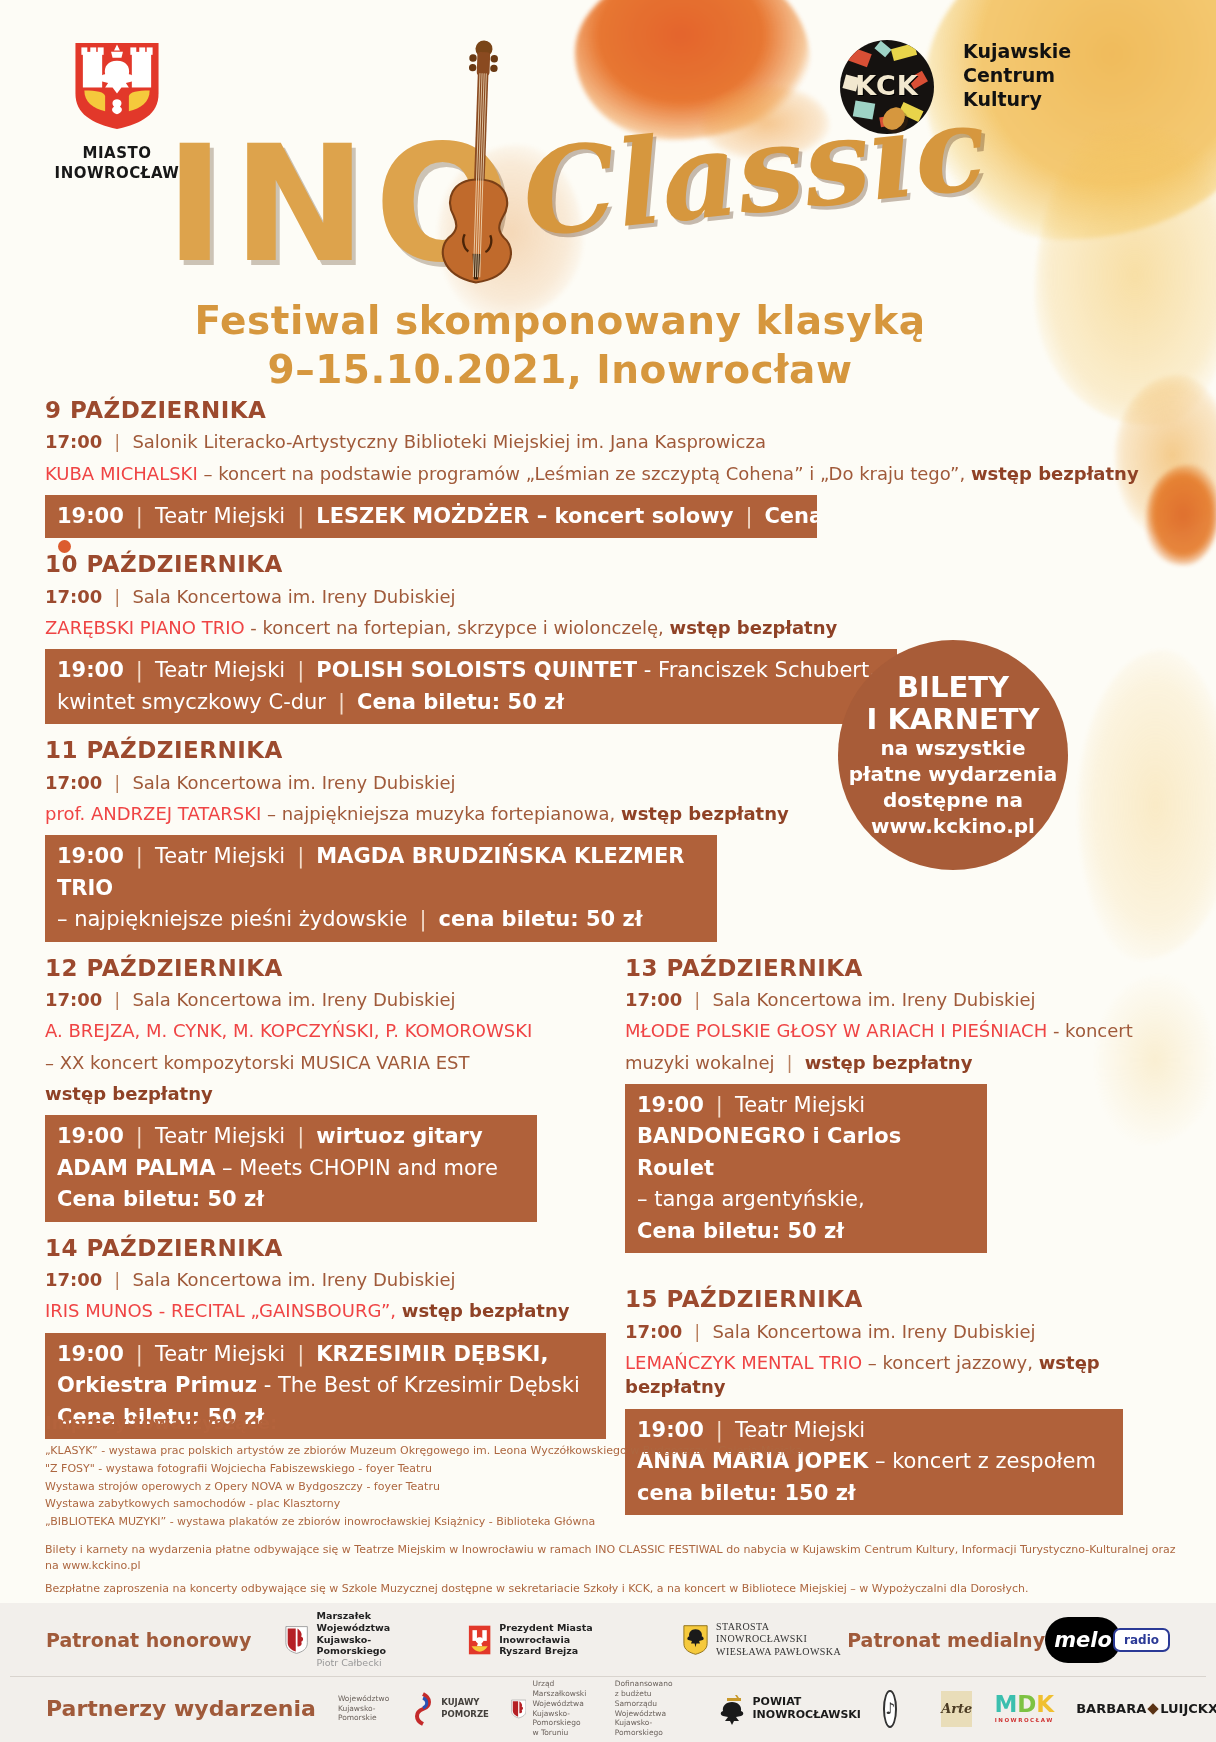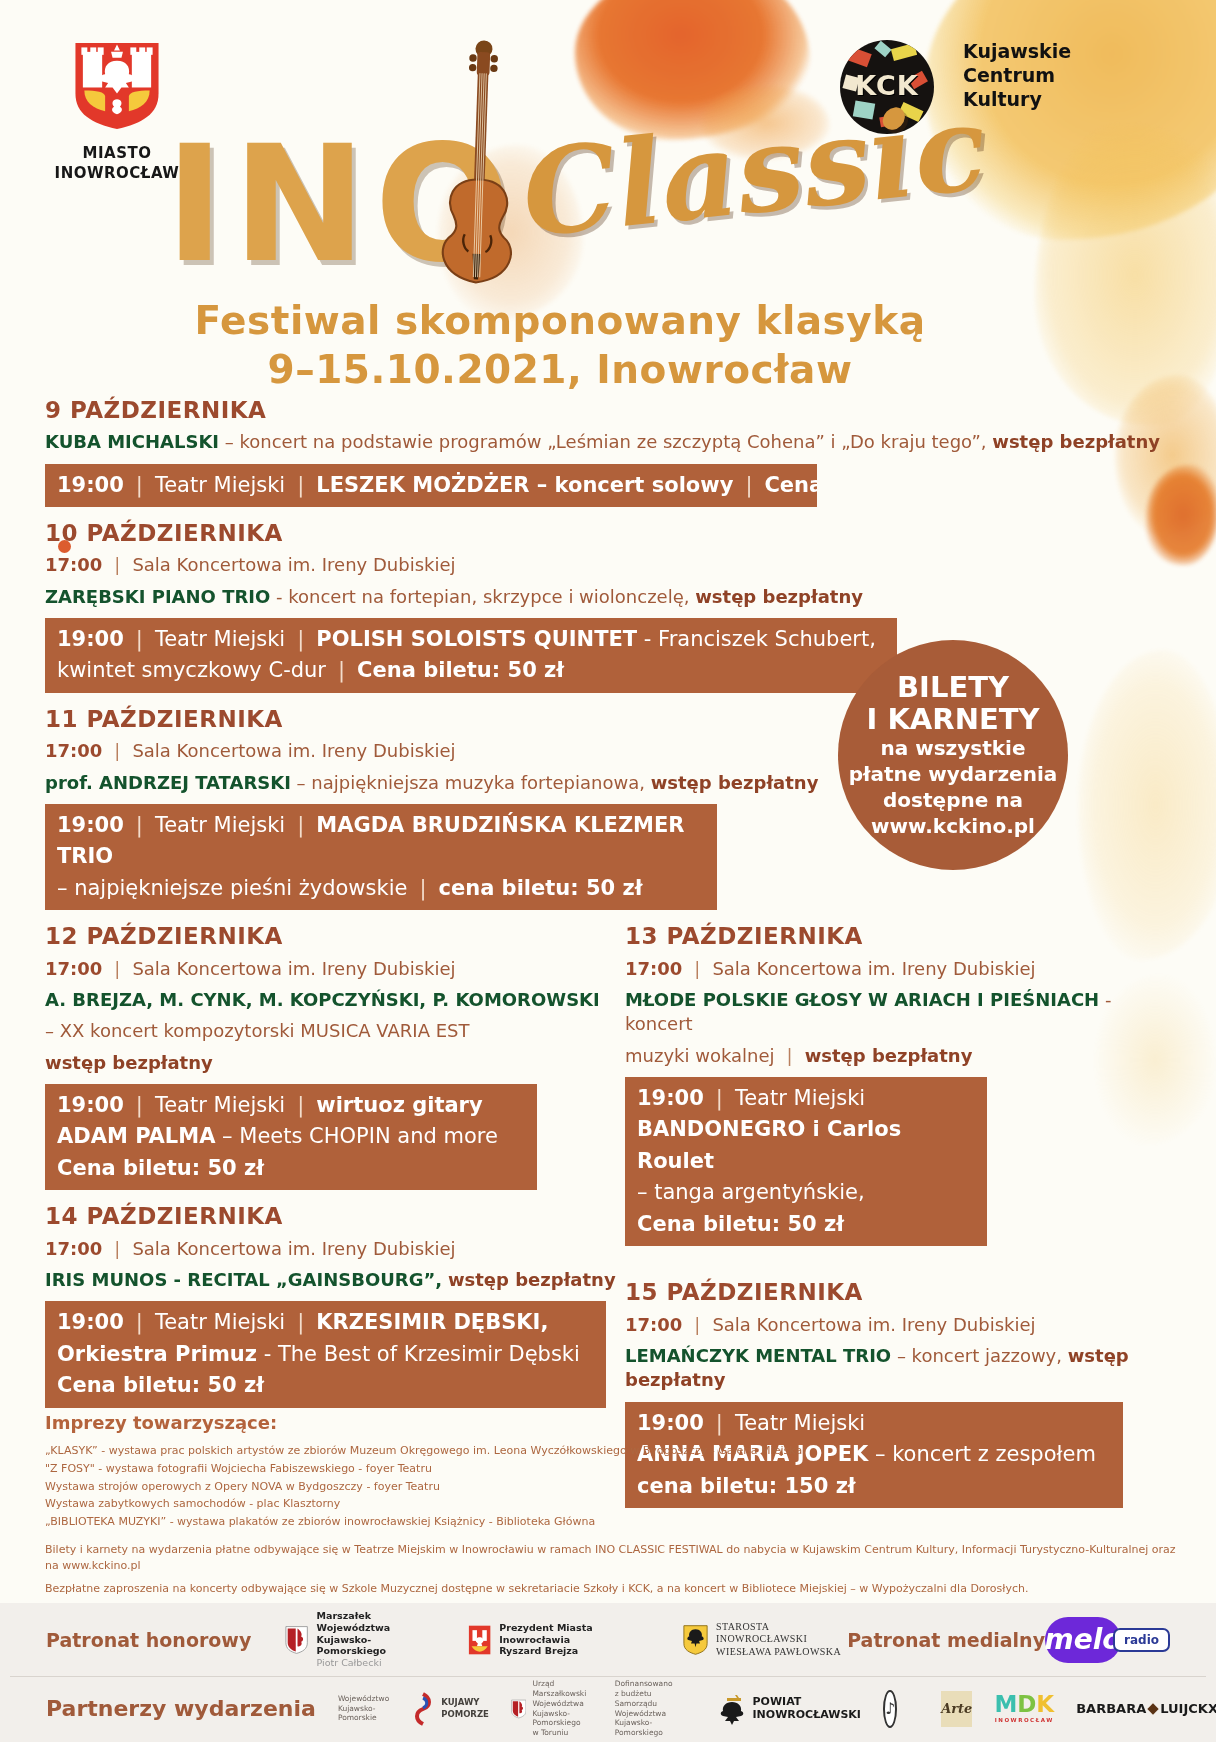--- a/index.html
+++ b/index.html
@@ -55,21 +55,21 @@
   .subtitle{top:298px;}
   .dateplace{top:347px;}
   
   .program{position:absolute;left:45px;top:398px;width:1128px;z-index:4;}
   .day{margin-bottom:14px;}
   .day-title{margin:0;font-size:23px;font-weight:800;color:#9c4a2e;letter-spacing:.5px;line-height:1.1;}
   .detail{font-size:18px;color:#a05a3a;margin-top:7px;line-height:1.35;}
   .detail .time{font-weight:bold;color:#9c4a2e;}
   .sep{margin:0 12px;font-weight:400;}
   .detail .sep{color:#b9805f;}
-  .artist{color:#14532d;font-weight:bold;margin-top:20px;}
+  .artist{color:#ef4444;font-weight:normal;margin-top:20px;}
   .free{color:#8f4226;font-weight:bold;}
   .bar{background:#b0613a;color:#fff;font-size:21px;line-height:1.5;padding:6px 12px;margin-top:9px;
        box-sizing:border-box;}
   .bar b{font-weight:800;}
   .bar .sep{color:#f3ddcc;}
   .bar .line{display:block;}
   .bar9{width:772px;white-space:nowrap;overflow:hidden;}
   .bar10{width:852px;}
   .bar11{width:672px;}
   .bar12{width:492px;}
@@ -98,22 +98,22 @@
   .f-row2{height:63px;display:flex;align-items:center;padding:0 46px;gap:22px;}
   .f-label{font-size:19px;font-weight:800;color:#a05a3a;white-space:nowrap;}
   .f-row2 .f-label{font-size:22px;}
   .patron{display:flex;align-items:center;gap:8px;margin-left:34px;}
   .p-text{font-size:9.5px;color:#222;line-height:1.25;font-weight:bold;}
   .p-text .sub{color:#999;font-weight:normal;}
   .p-serif{font-family:"Liberation Serif","DejaVu Serif",serif;font-weight:normal;font-size:10px;color:#333;
            text-transform:uppercase;letter-spacing:.4px;}
   .media{margin-left:auto;display:flex;align-items:center;gap:0;}
   .melo{display:flex;align-items:center;}
-  .melo-cloud{width:76px;height:46px;background:#6d28d9;border-radius:23px;color:#fff;display:flex;
-              align-items:center;justify-content:center;font-size:28px;font-weight:800;font-style:italic;}
+  .melo-cloud{width:76px;height:46px;background:#000000;border-radius:23px;color:#fff;display:flex;
+              align-items:center;justify-content:center;font-size:21px;font-weight:800;font-style:italic;}
   .melo-radio{border:2px solid #2b3a96;background:#fff;color:#2b3a96;font-size:12px;font-weight:bold;
               padding:3px 9px;border-radius:7px;margin-left:-8px;}
   .partner{display:flex;align-items:center;gap:6px;}
   .pt{font-size:7.5px;color:#6b625c;line-height:1.3;}
   .pt.bold{font-weight:bold;color:#44403c;font-size:8.5px;}
   .pt.big{font-size:11px;font-weight:bold;color:#1a1a1a;line-height:1.15;}
   .vdiv{width:1px;height:52px;background:#c9c4be;}
   .ism{width:34px;height:34px;border-radius:50%;border:2.5px solid #333;color:#333;display:flex;
        align-items:center;justify-content:center;font-size:16px;background:#fff;}
   .arte{width:54px;height:36px;background:#e9ddb9;color:#4a3a22;display:flex;align-items:center;
@@ -213,20 +213,23 @@
     <div class="t-small">płatne wydarzenia</div>
     <div class="t-small">dostępne na</div>
     <div class="t-small">www.kckino.pl</div>
   </div>
 
   <div class="program">
 
     <section class="day">
       <h2 class="day-title">9 PAŹDZIERNIKA</h2>
       <div class="detail">
+        <span class="time">17:00</span><span class="sep">|</span><span>Salonik Literacko-Artystyczny Biblioteki Miejskiej im. Jana Kasprowicza</span>
+      </div>
+      <div class="detail">
         <b class="artist">KUBA MICHALSKI</b><span> – koncert na podstawie programów „Leśmian ze szczyptą Cohena” i „Do kraju tego”, </span><b class="free">wstęp bezpłatny</b>
       </div>
       <div class="bar bar9">
         <b>19:00</b><span class="sep">|</span><span>Teatr Miejski</span><span class="sep">|</span><b>LESZEK MOŻDŻER – koncert solowy</b><span class="sep">|</span><b>Cena biletu:</b>
       </div>
     </section>
 
     <section class="day">
       <h2 class="day-title">10 PAŹDZIERNIKA</h2>
       <div class="detail">

